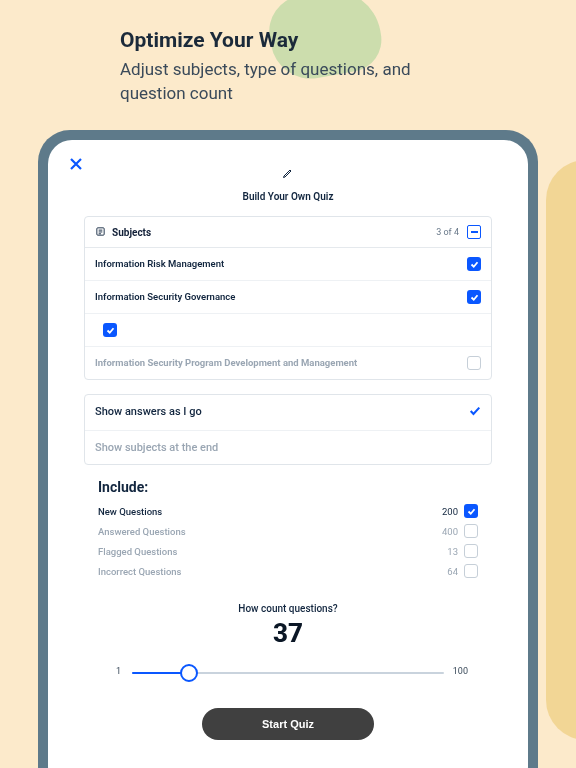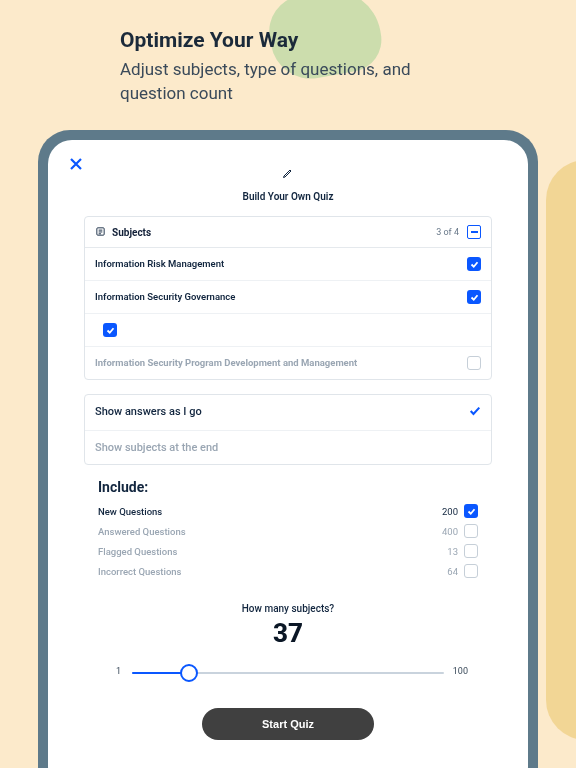--- a/index.html
+++ b/index.html
@@ -317,21 +317,21 @@
         <span class="chk off"></span>
       </div>
       <div class="inc-row muted">
         <span class="row-label">Incorrect Questions</span>
         <span class="num">64</span>
         <span class="chk off"></span>
       </div>
     </div>
 
     <div class="qcount">
-      <div class="q-label">How many subjects?</div>
+      <div class="q-label">How count questions?</div>
       <div class="big">37</div>
     </div>
     <div class="slider">
       <span class="min">1</span>
       <div class="track"></div>
       <div class="fill"></div>
       <div class="knob"></div>
       <span class="max">100</span>
     </div>
 

